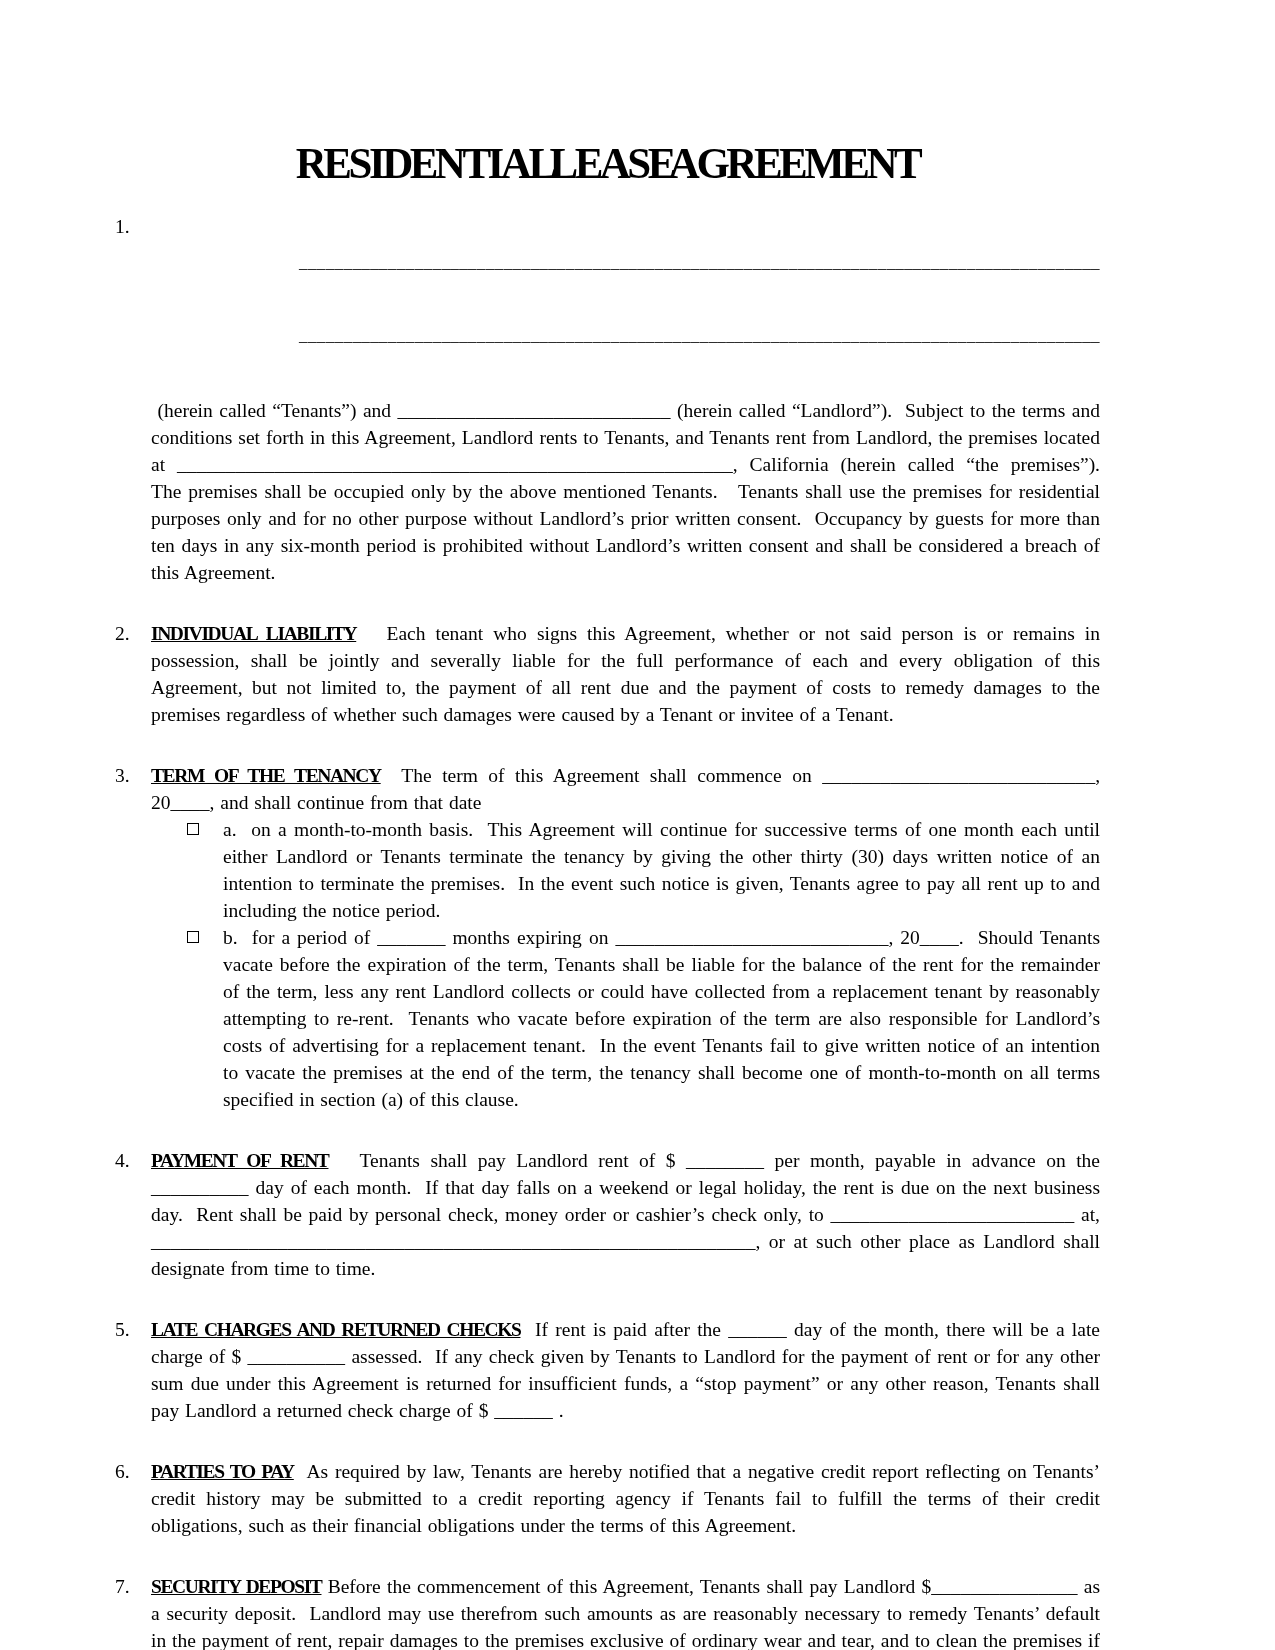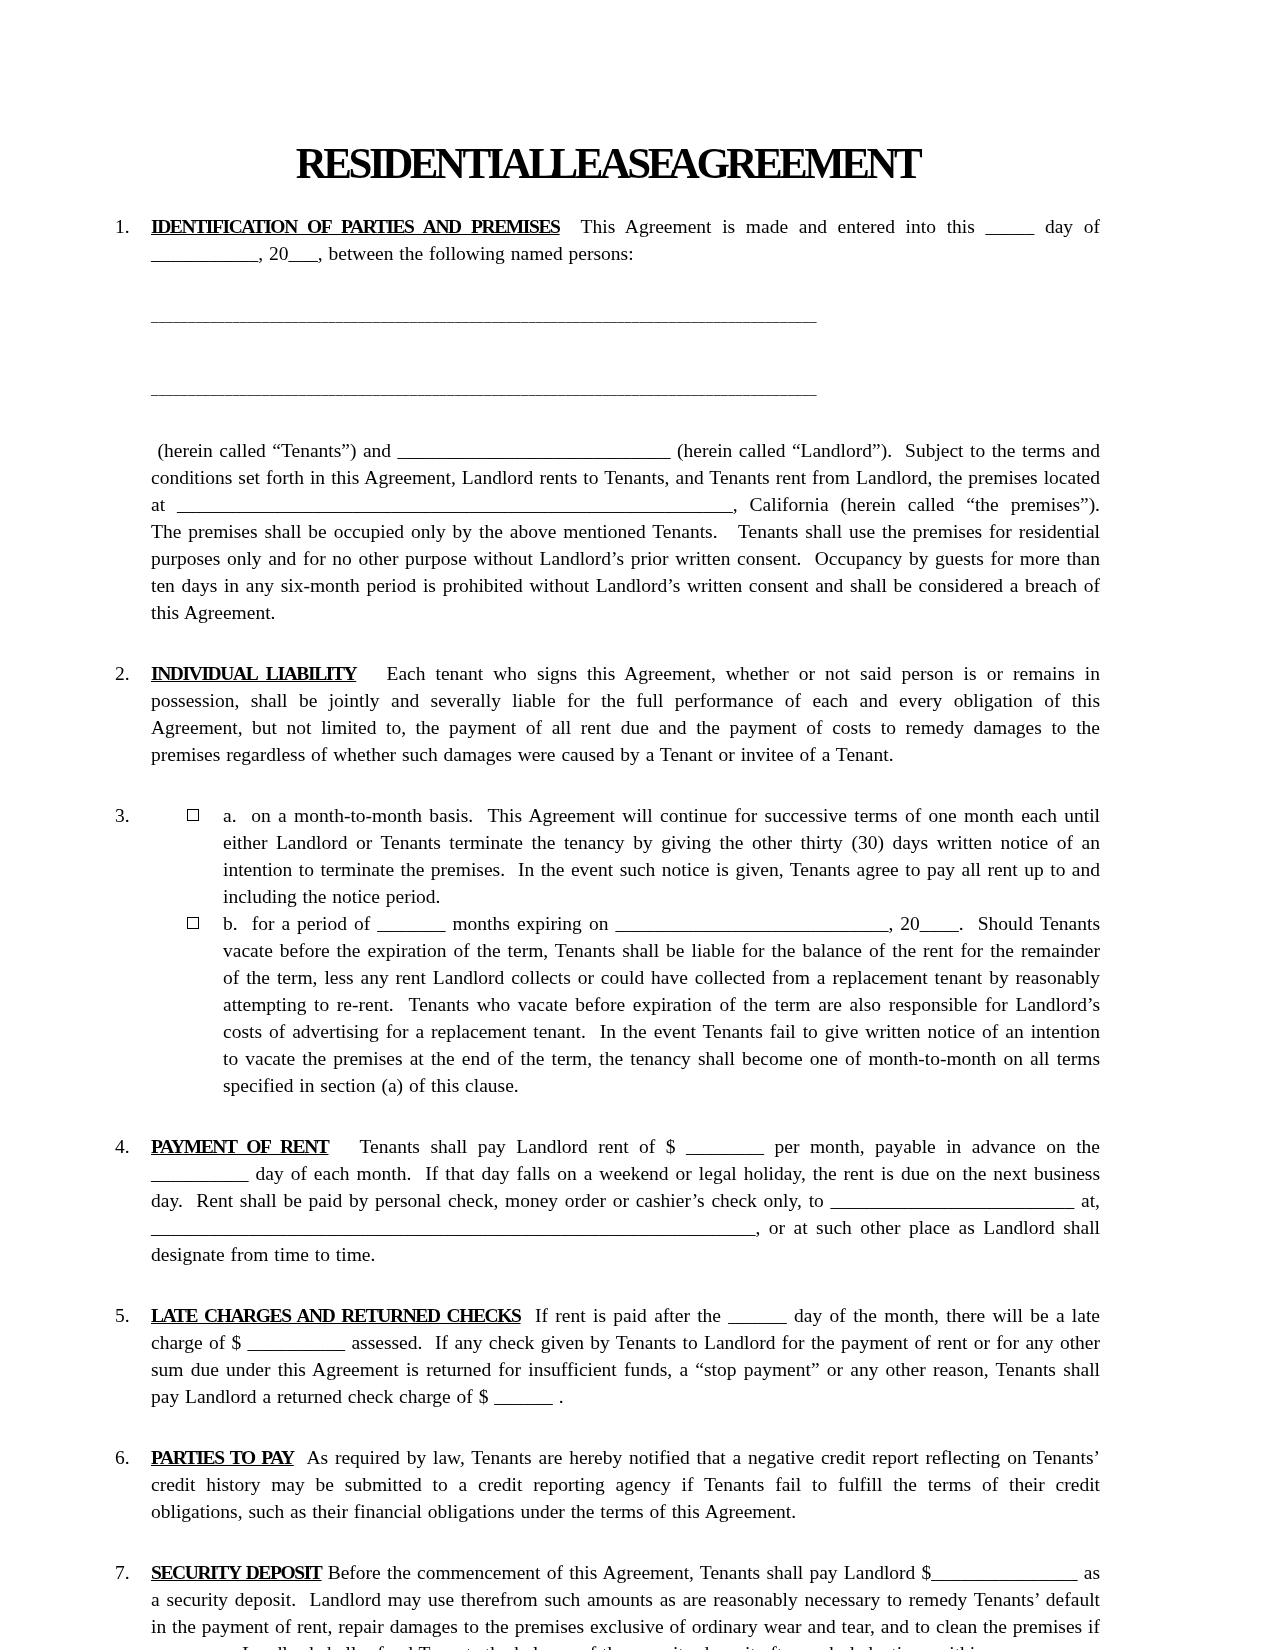--- a/index.html
+++ b/index.html
@@ -30,46 +30,45 @@
     white-space:pre-wrap;
     word-spacing:1px;
   }
   .sec-heading {
     font-weight:bold;
     text-decoration:underline;
     letter-spacing:-1.4px;
     word-spacing:2px;
   }
   .blank-row {
-    display:flex; justify-content:flex-start;
-    font-size:14px; line-height:27px;
+    display:flex; justify-content:flex-end;
+    font-size:17px; line-height:27px;
     margin-top:36px;
     letter-spacing:0.4px;
   }
   .blank-row.second { margin-top:46px; }
-  .after-blanks { margin-top:34px; }
+  .after-blanks { margin-top:48px; }
   .subitem { display:flex; margin-left:36px; }
   .cb {
     flex:0 0 auto; width:12px; height:12px;
     border:1.7px solid #000;
     margin:7px 24px 0 0;
   }
   .subitem .para { flex:1; min-width:0;font-family:Liberation Serif, serif; }
 </style>
 </head>
 <body>
 
 <div class="page">
 
   <h1 class="title">RESIDENTIAL LEASE AGREEMENT</h1>
 
   <div class="section first">
     <div class="sec-num">1.</div>
     <div class="sec-body">
-      <p class="para"><span class="sec-heading">IDENTIFICATION OF PARTIES AND PREMISES</span><span>  This Agreement is made and entered into this _____ day of ___________, 20___, between the following named persons:</span></p>
       <div class="blank-row">
           <span class="blank">_____________________________________________</span>
           <span class="blank">_____________________________________________</span>
         </div>
       <div class="blank-row second">
           <span class="blank">_____________________________________________</span>
           <span class="blank">_____________________________________________</span>
         </div>
       <p class="para after-blanks"> (herein called “Tenants”) and ____________________________ (herein called “Landlord”).  Subject to the terms and conditions set forth in this Agreement, Landlord rents to Tenants, and Tenants rent from Landlord, the premises located at _________________________________________________________, California (herein called “the premises”).  The premises shall be occupied only by the above mentioned Tenants.   Tenants shall use the premises for residential purposes only and for no other purpose without Landlord’s prior written consent.  Occupancy by guests for more than ten days in any six-month period is prohibited without Landlord’s written consent and shall be considered a breach of this Agreement.</p>
     </div>
@@ -78,20 +77,21 @@
   <div class="section">
     <div class="sec-num">2.</div>
     <div class="sec-body">
       <p class="para"><span class="sec-heading">INDIVIDUAL LIABILITY</span><span>   Each tenant who signs this Agreement, whether or not said person is or remains in possession, shall be jointly and severally liable for the full performance of each and every obligation of this Agreement, but not limited to, the payment of all rent due and the payment of costs to remedy damages to the premises regardless of whether such damages were caused by a Tenant or invitee of a Tenant.</span></p>
     </div>
   </div>
 
   <div class="section">
     <div class="sec-num">3.</div>
     <div class="sec-body">
+      <p class="para"><span class="sec-heading">TERM OF THE TENANCY</span><span>  The term of this Agreement shall commence on ____________________________, 20____, and shall continue from that date</span></p>
       <div class="subitem">
         <span class="cb"></span>
         <p class="para">a.  on a month-to-month basis.  This Agreement will continue for successive terms of one month each until either Landlord or Tenants terminate the tenancy by giving the other thirty (30) days written notice of an intention to terminate the premises.  In the event such notice is given, Tenants agree to pay all rent up to and including the notice period.</p>
       </div>
       <div class="subitem">
         <span class="cb"></span>
         <p class="para">b.  for a period of _______ months expiring on ____________________________, 20____.  Should Tenants vacate before the expiration of the term, Tenants shall be liable for the balance of the rent for the remainder of the term, less any rent Landlord collects or could have collected from a replacement tenant by reasonably attempting to re-rent.  Tenants who vacate before expiration of the term are also responsible for Landlord’s costs of advertising for a replacement tenant.  In the event Tenants fail to give written notice of an intention to vacate the premises at the end of the term, the tenancy shall become one of month-to-month on all terms specified in section (a) of this clause.</p>
       </div>
     </div>
   </div>

